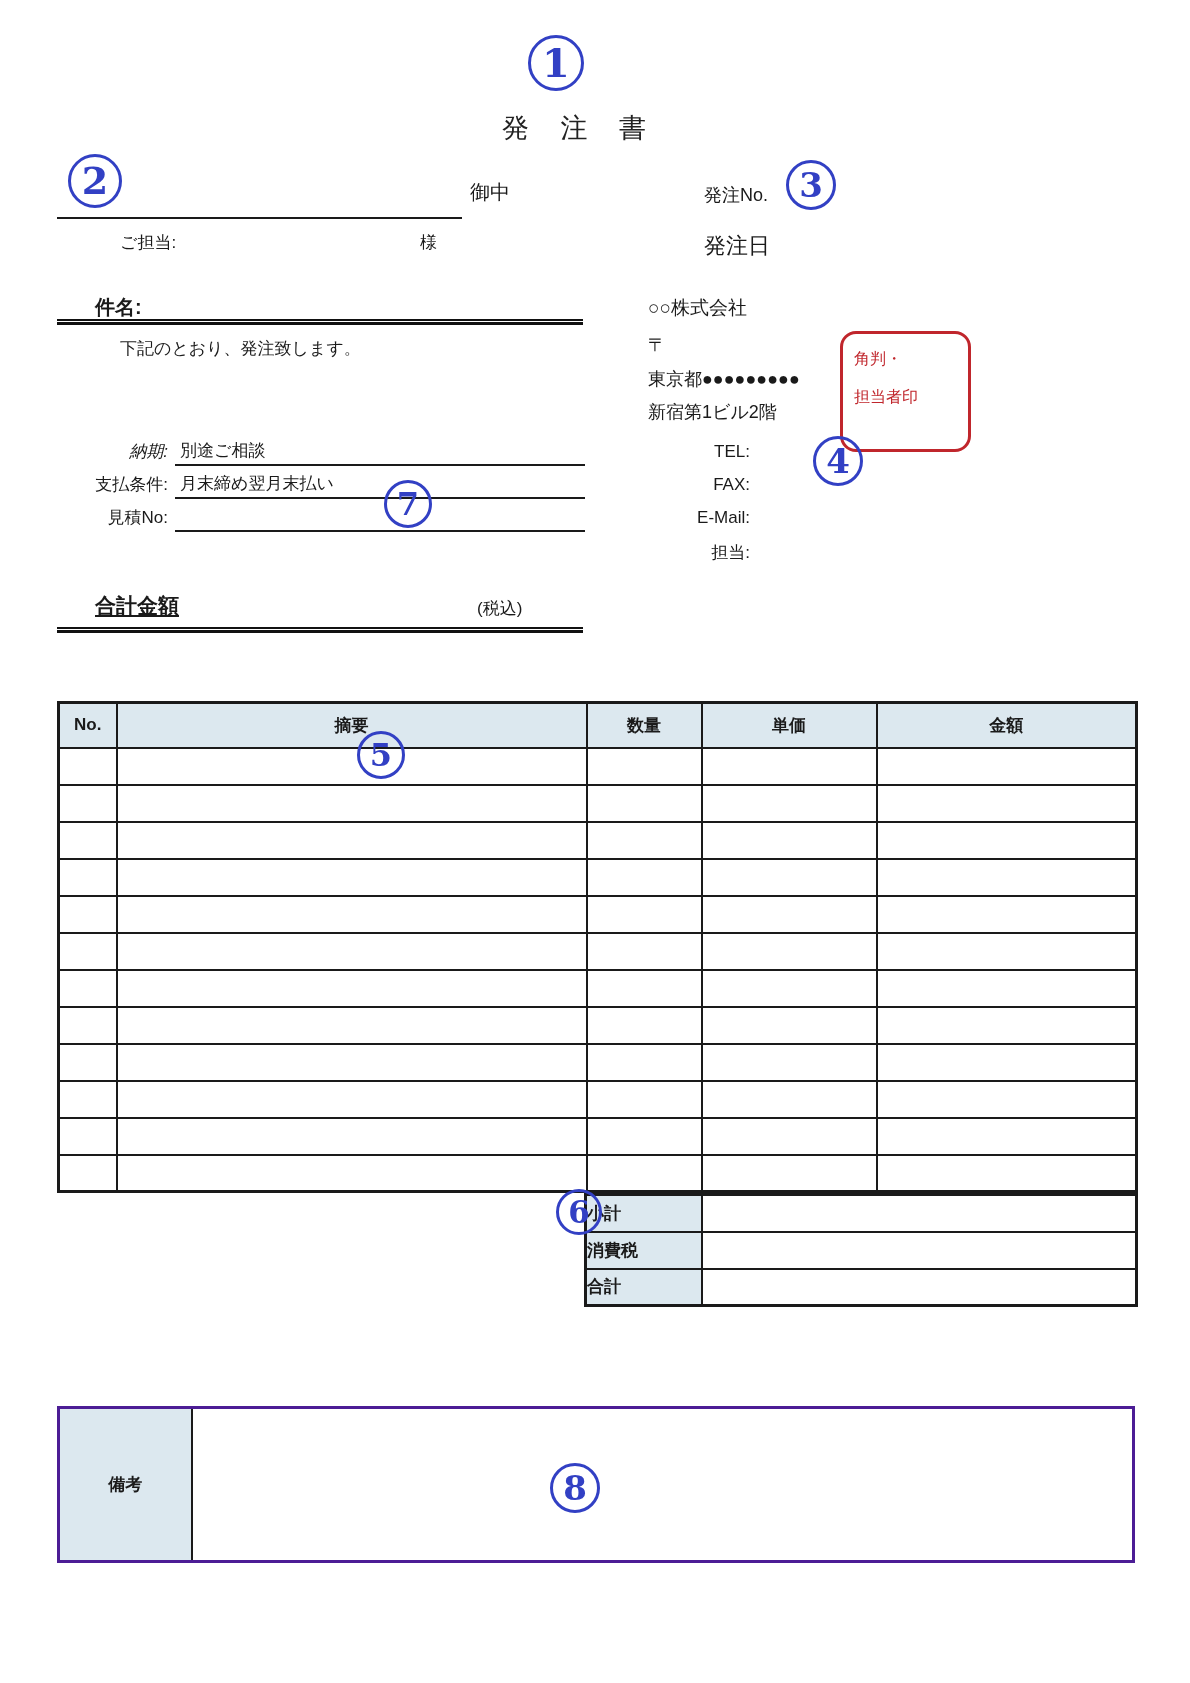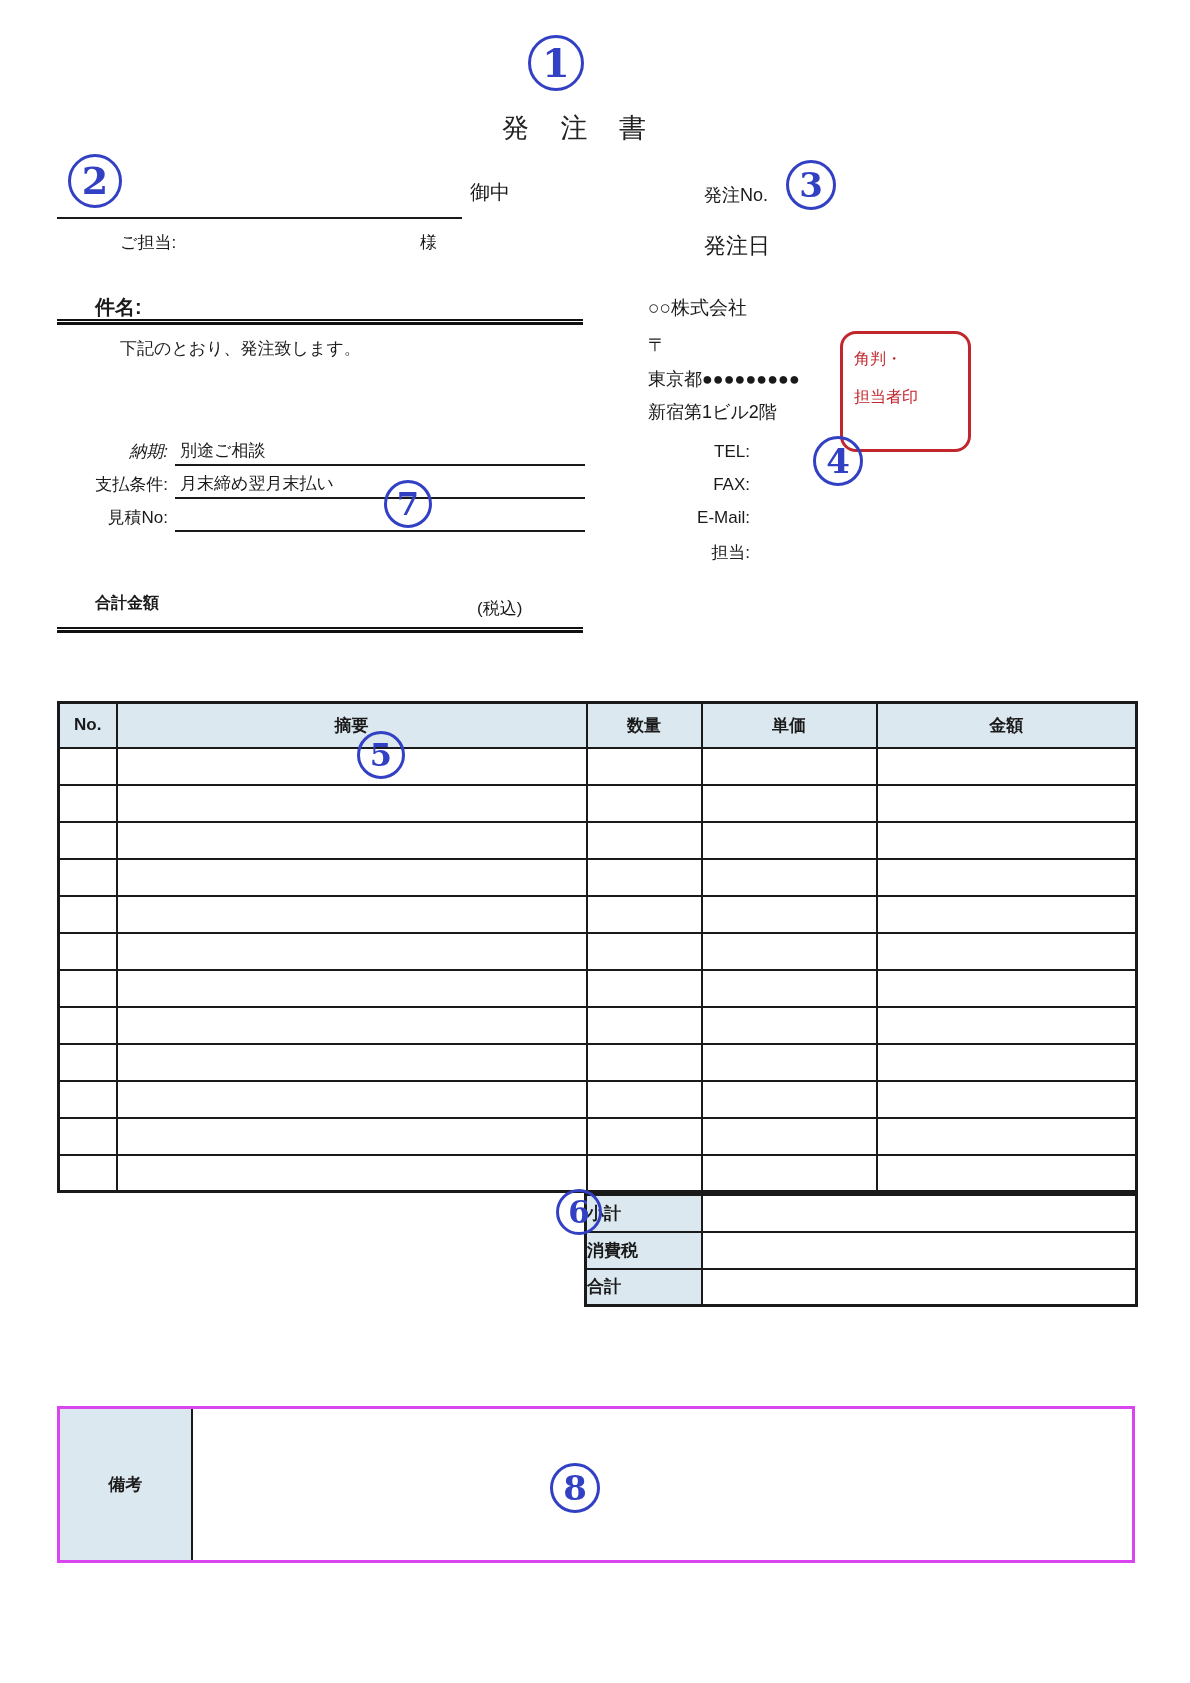--- a/index.html
+++ b/index.html
@@ -58,21 +58,21 @@
   th, td { border:2px solid #1a1a1a; font-size:17px; }
 
   .items { left:57px; top:701px; width:1078px; border:3px solid #1a1a1a; }
   .items thead th { background:#dce8ef; font-weight:bold; text-align:center; height:45px; }
   .items tbody td { height:37px; background:#fff; }
 
   .summary { left:584px; top:1193px; width:551px; border:3px solid #1a1a1a; }
   .summary th { background:#dce8ef; font-weight:bold; text-align:left; width:116px; height:37px; }
   .summary td { width:435px; background:#fff; }
 
-  .remarks { left:57px; top:1406px; width:1078px; border:3px solid #d946ef; }
+  .remarks { left:57px; top:1406px; width:1078px; border:3px solid #4c1d95; }
   .remarks th { background:#dce8ef; font-weight:bold; text-align:center; width:133px; height:154px; vertical-align:middle; }
   .remarks td { background:#fff; }
 </style>
 </head>
 <body>
 
 <div class="page">
 
   <div class="ann ann-1">1</div>
   <div class="ann ann-2">2</div>
@@ -120,21 +120,21 @@
   <span class="tlabel" style="top:440px;font-style:italic;">納期:</span>
   <span class="t" style="left:180px; top:440px;">別途ご相談</span>
   <div class="rule" style="left:175px; top:464px; width:410px;"></div>
   <span class="tlabel" style="top:473px;">支払条件:</span>
   <span class="t" style="left:180px; top:473px;">月末締め翌月末払い</span>
   <div class="rule" style="left:175px; top:497px; width:410px;"></div>
   <span class="tlabel" style="top:506px;">見積No:</span>
   <span class="t" style="left:180px; top:506px;"></span>
   <div class="rule" style="left:175px; top:530px; width:410px;"></div>
 
-  <span class="t b" style="left:95px; top:593px; font-size:16px;">合計金額</span>
+  <span class="t b" style="left:95px; top:593px; font-size:21px;text-decoration:underline;">合計金額</span>
   <span class="t" style="left:250px; top:594px; font-size:19px;"></span>
   <span class="t" style="left:477px; top:598px;">(税込)</span>
   <div class="dbl" style="left:57px; top:627px; width:526px;"></div>
 
   <table class="items">
     <colgroup>
       <col style="width:58px">
         <col style="width:470px">
         <col style="width:115px">
         <col style="width:175px">

